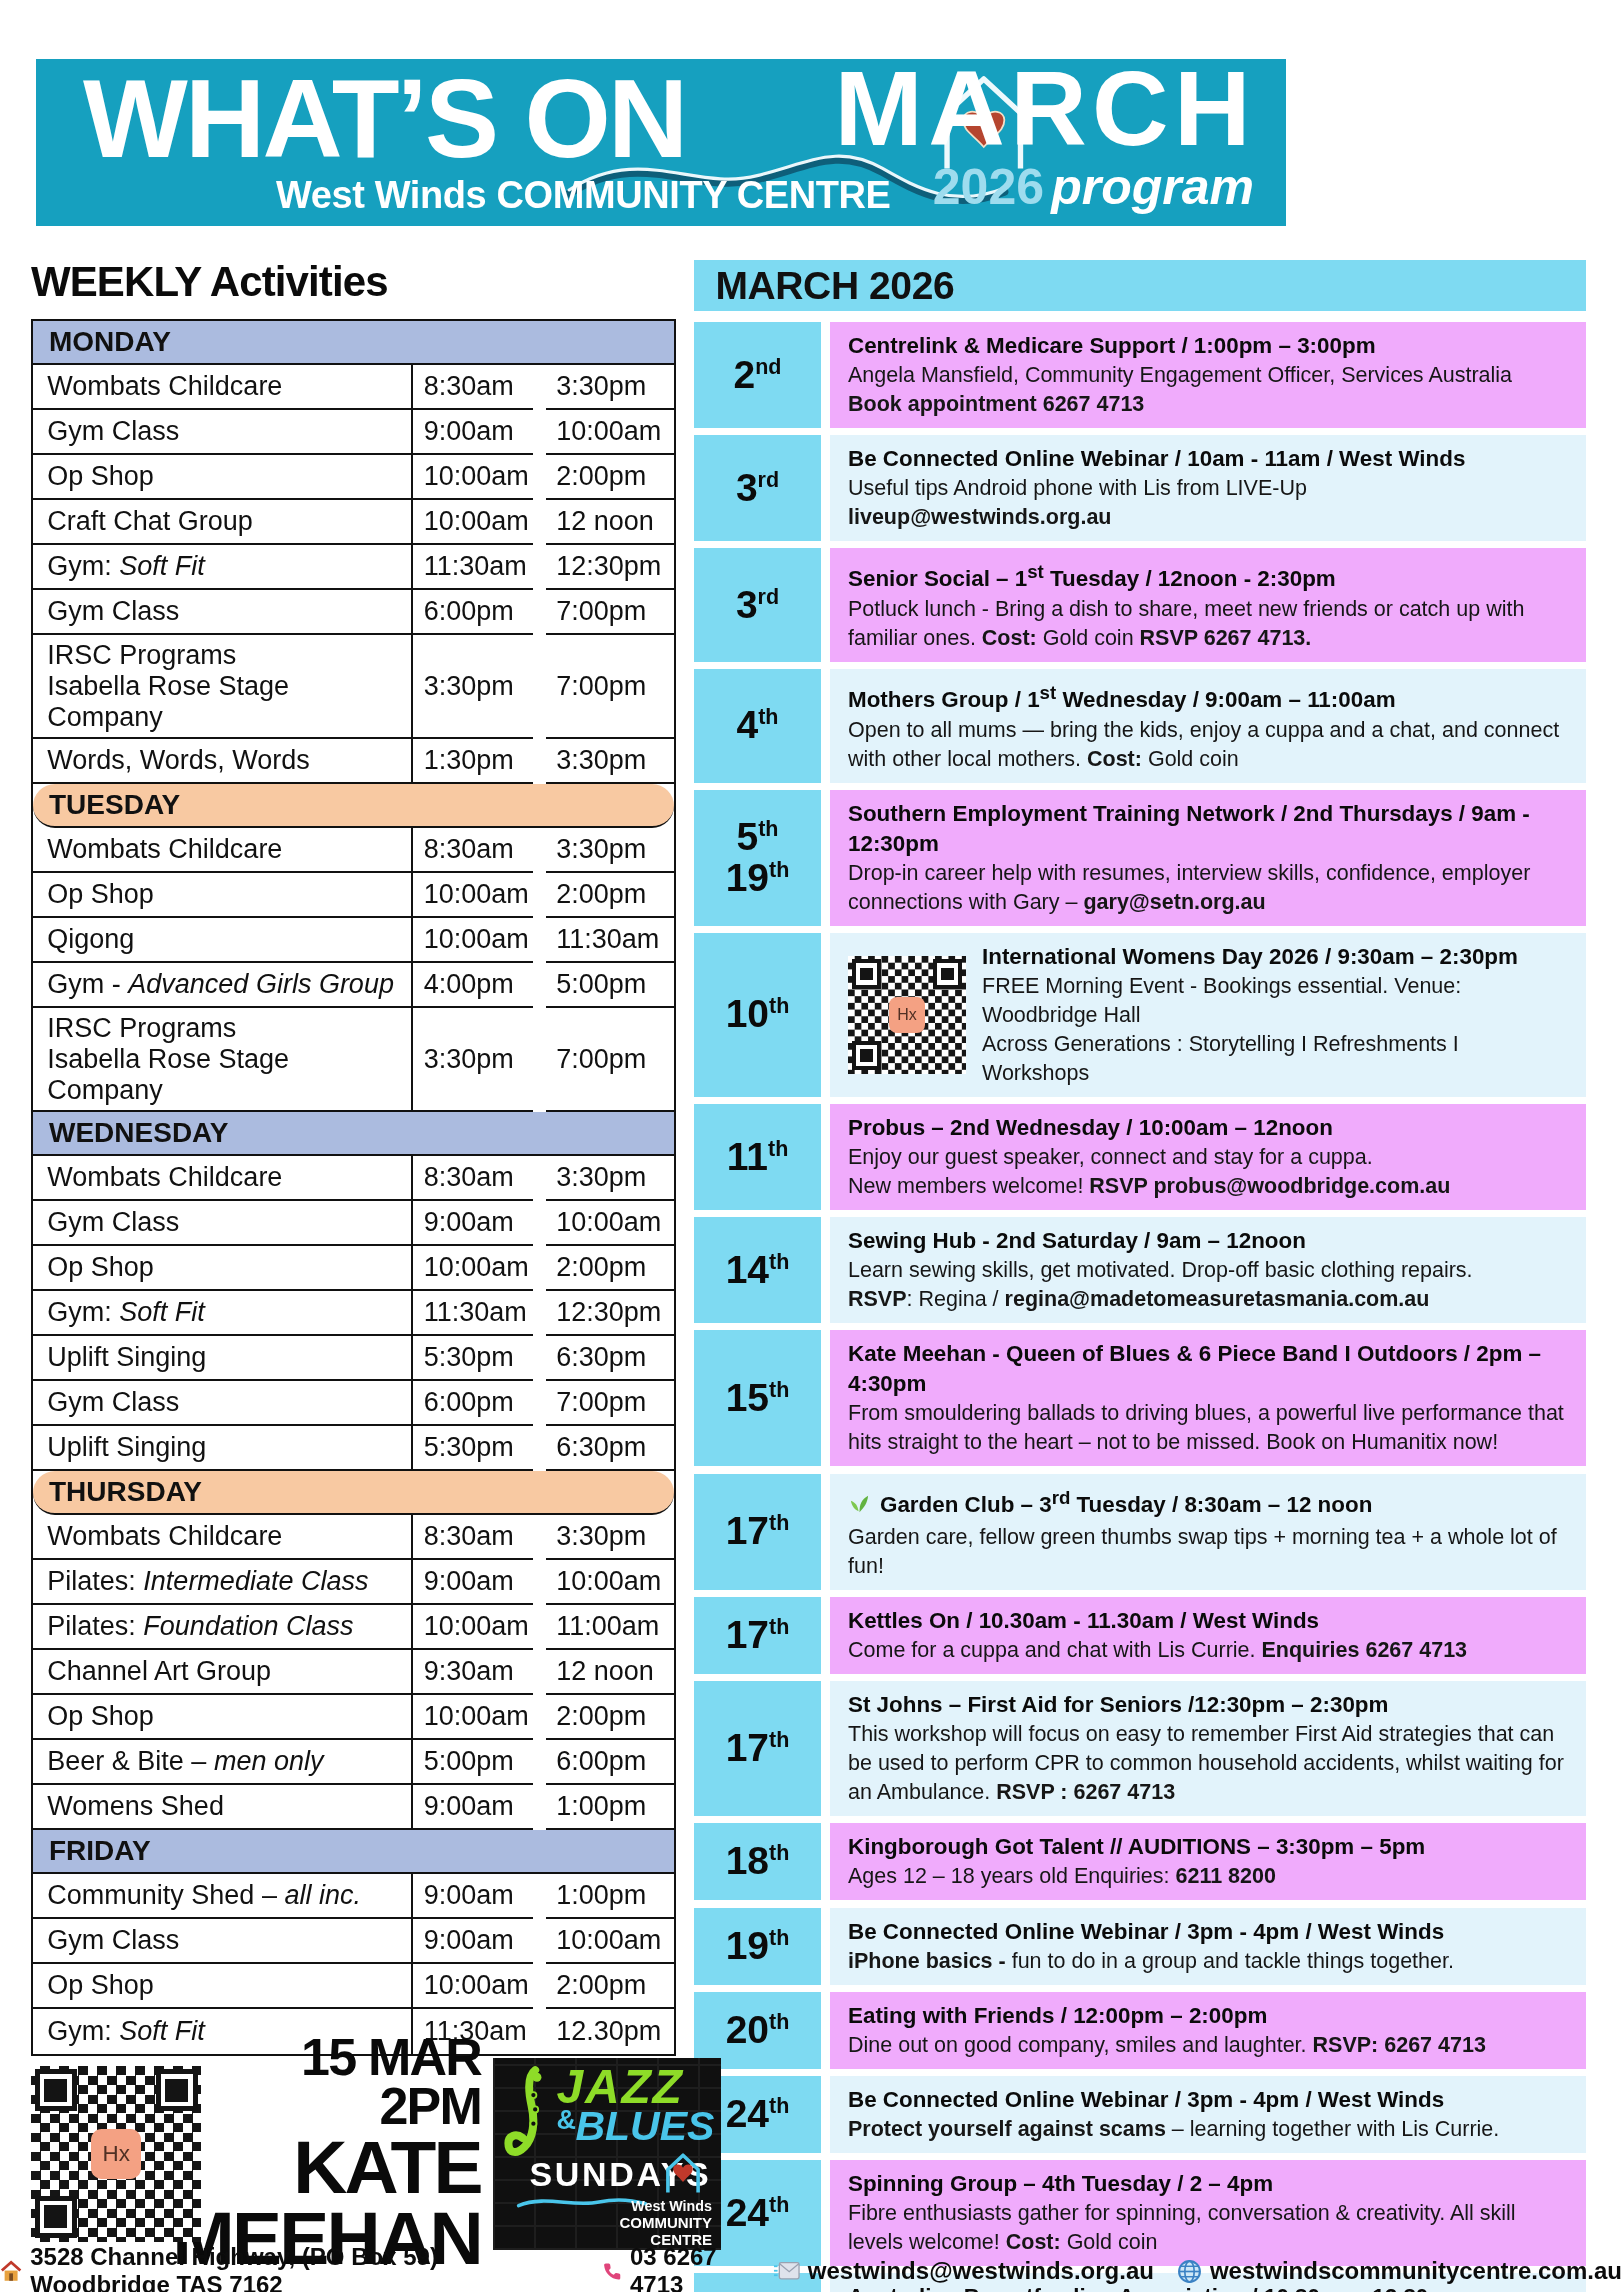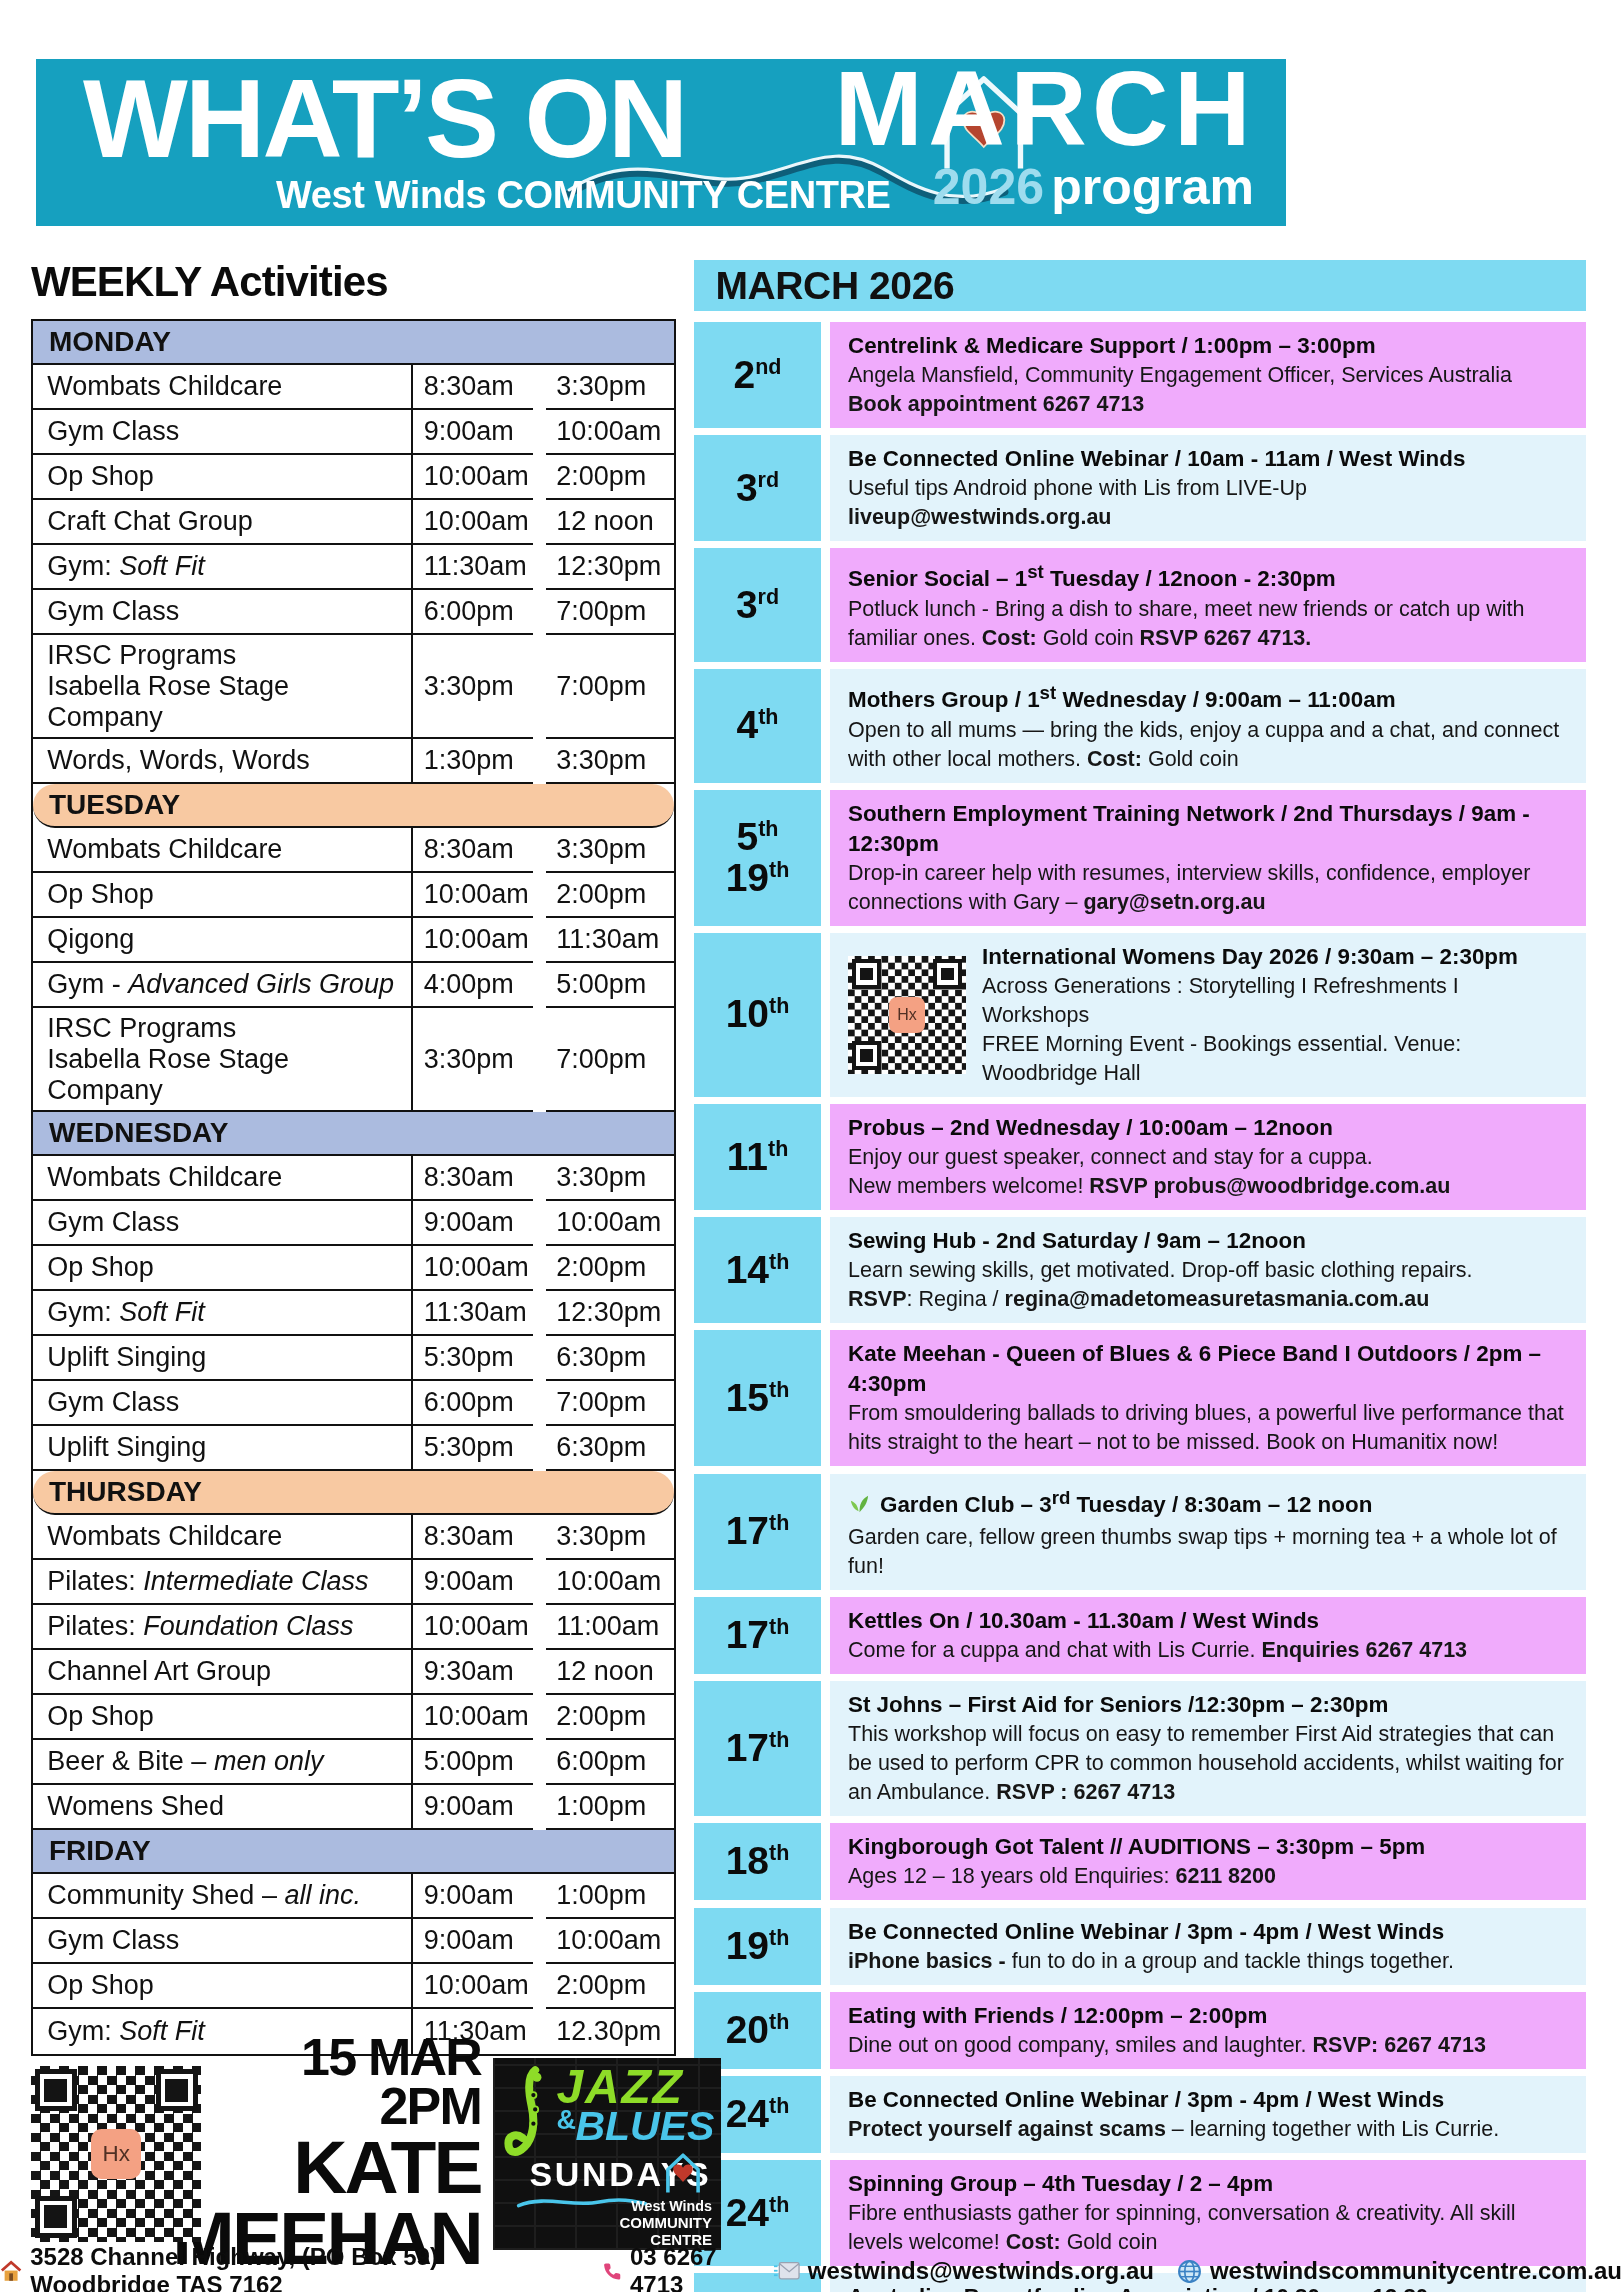--- a/index.html
+++ b/index.html
@@ -7,21 +7,21 @@
         font-family:"Liberation Sans",sans-serif;color:#111;overflow:hidden;}
 
   
   .banner{position:absolute;left:36px;top:59px;width:1250px;height:167px;background:var(--banner);}
   .whats{position:absolute;left:47px;top:-3.6px;font-size:111px;font-weight:bold;color:#fff;letter-spacing:-2.7px;}
   .bsub{position:absolute;left:240px;top:115px;font-size:38px;font-weight:bold;color:#fff;letter-spacing:-0.4px;}
   .logo-svg{position:absolute;left:506px;top:1.8px;}
   .march-big{position:absolute;right:30px;top:-10.7px;font-size:106px;font-weight:bold;color:#fff;letter-spacing:5.4px;}
   .yearline{position:absolute;right:32px;top:99px;font-size:50px;font-weight:bold;}
   .yearline .y{color:#9edcee;margin-top:48px;}
-  .yearline .p{color:#fff;margin-left:7.2px;text-align:center;}
+  .yearline .p{color:#fff;font-style:italic;margin-left:7.2px;text-align:center;}
 
   
   .weekly-head{position:absolute;left:31px;top:258px;font-size:42px;font-weight:bold;color:#0b0b0b;letter-spacing:-0.9px;}
   .weekly-table{position:absolute;left:31px;top:319px;width:641px;border:2.7px solid #111;background:#fff;}
   .day-head{height:42px;line-height:42px;padding-left:16px;font-size:28px;font-weight:bold;border-bottom:2.7px solid #111;}
   .day-head.blue{background:var(--day_blue);}
   .day-head.peach{background:var(--day_peach);border-radius:22px;}
   .act-row{display:grid;grid-template-columns:380px 120px 12.5px 129px;min-height:45px;}
   .act-row .cell{border-bottom:2.7px solid #111;display:flex;align-items:center;font-size:27px;}
   .act-row .name{border-right:2.7px solid #111;padding:4.5px 7.2px 4.5px 14.3px;line-height:31px;}
@@ -426,22 +426,22 @@
         </div>
         <div class="content tint hasqr">
           <div class="qr sm">
             <div class="f fA"></div>
             <div class="f fB"></div>
             <div class="f fC"></div>
             <div class="qlogo">Hx</div>
           </div>
           <div class="txt">
             <div class="title"><span>International Womens Day 2026 / 9:30am – 2:30pm</span></div>
+            <div class="line"><span>FREE Morning Event - Bookings essential.  Venue: Woodbridge Hall</span></div>
             <div class="line"><span>Across Generations :  Storytelling  I  Refreshments  I  Workshops</span></div>
-            <div class="line"><span>FREE Morning Event - Bookings essential.  Venue: Woodbridge Hall</span></div>
           </div>
         </div>
       </div>
       <div class="ev">
         <div class="badge">
           <div class="num">11<sup>th</sup></div>
         </div>
         <div class="content">
           <div class="txt">
             <div class="title"><span>Probus – 2nd Wednesday / 10:00am – 12noon</span></div>

